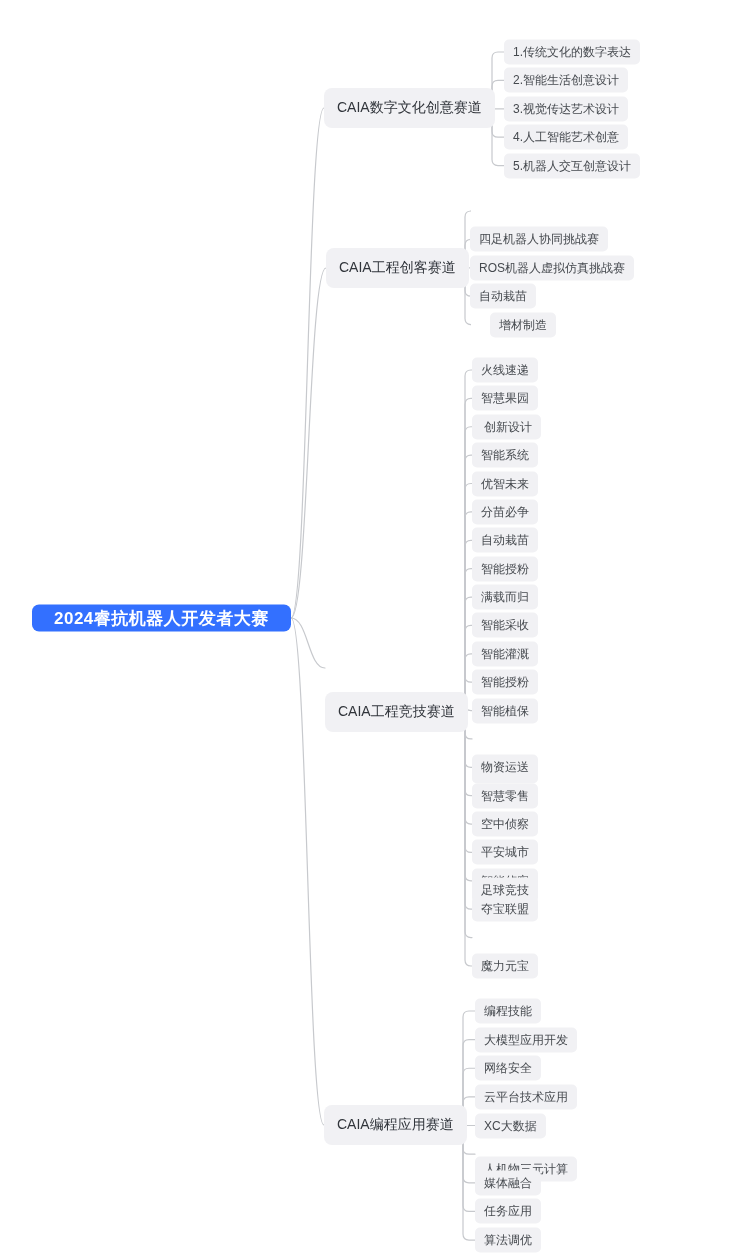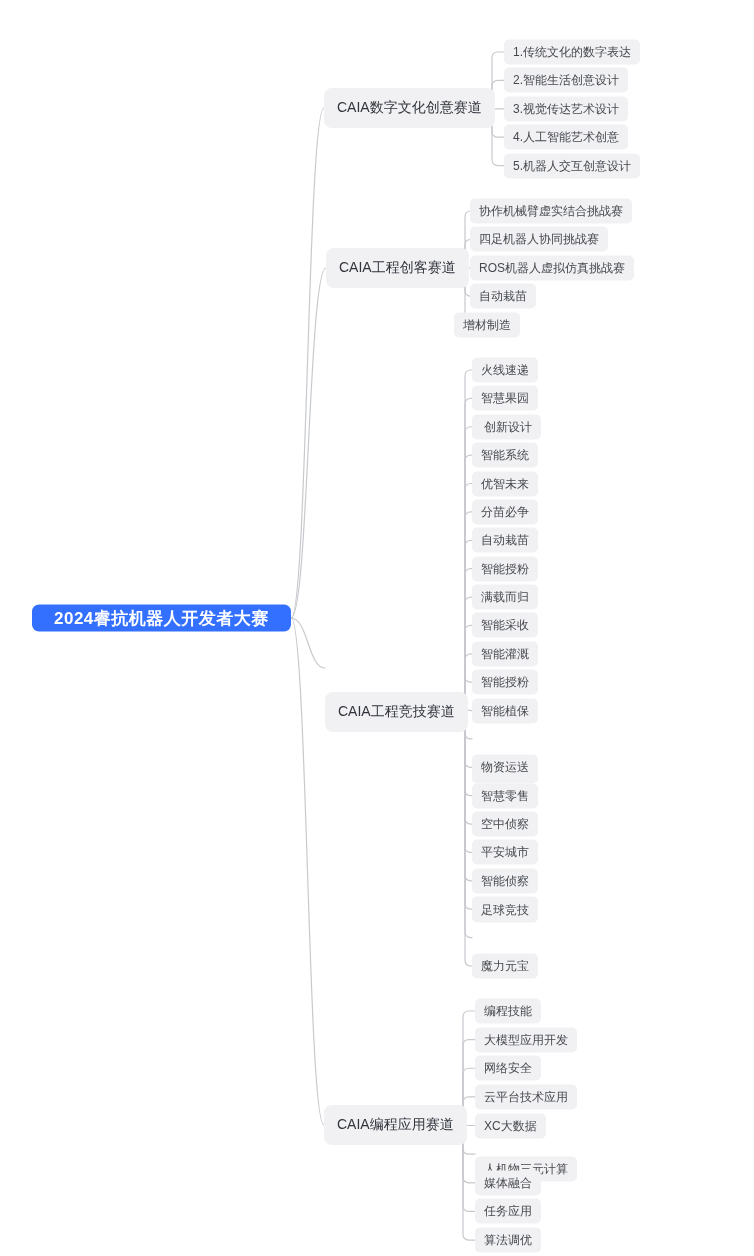--- a/index.html
+++ b/index.html
@@ -111,25 +111,24 @@
       <path d="M 463 1125 V 1234.04 Q 463 1240.04 469 1240.04 H 475" fill="none" stroke="#c7c9cd" stroke-width="1.2" stroke-linecap="round"></path>
     </svg>
   <div class="node root" id="root-node">2024睿抗机器人开发者大赛</div>
 <div class="node branch" style="left: 324px; top: 108px;">CAIA数字文化创意赛道</div>
     <div class="node leaf" style="left: 504px; top: 52px;">1.传统文化的数字表达</div>
     <div class="node leaf" style="left: 504px; top: 80.4px;">2.智能生活创意设计</div>
     <div class="node leaf" style="left: 504px; top: 108.8px;">3.视觉传达艺术设计</div>
     <div class="node leaf" style="left: 504px; top: 137.2px;">4.人工智能艺术创意</div>
     <div class="node leaf" style="left: 504px; top: 165.6px;">5.机器人交互创意设计</div>
     <div class="node branch" style="left: 326px; top: 268px;">CAIA工程创客赛道</div>
-    <div class="node leaf" style="left: 470px; top: 211px;">协作机械臂虚实结合挑战赛</div>
     <div class="node leaf" style="left: 470px; top: 239.4px;">四足机器人协同挑战赛</div>
     <div class="node leaf" style="left: 470px; top: 267.8px;">ROS机器人虚拟仿真挑战赛</div>
     <div class="node leaf" style="left: 470px; top: 296.2px;">自动栽苗</div>
-    <div class="node leaf" style="left: 454px; top: 324.6px;">增材制造</div>
+    <div class="node leaf" style="left: 490px; top: 324.6px;">增材制造</div>
     <div class="node branch" style="left: 325px; top: 668px; margin-top: 44px;">CAIA工程竞技赛道</div>
     <div class="node leaf" style="left: 472px; top: 370px;">火线速递</div>
     <div class="node leaf" style="left: 472px; top: 398.38px;">智慧果园</div>
     <div class="node leaf" style="left: 472px; top: 426.76px; padding-left: 12px;">创新设计</div>
     <div class="node leaf" style="left: 472px; top: 455.14px;">智能系统</div>
     <div class="node leaf" style="left: 472px; top: 483.52px;">优智未来</div>
     <div class="node leaf" style="left: 472px; top: 511.9px;">分苗必争</div>
     <div class="node leaf" style="left: 472px; top: 540.28px;">自动栽苗</div>
     <div class="node leaf" style="left: 472px; top: 568.66px;">智能授粉</div>
     <div class="node leaf" style="left: 472px; top: 597.04px;">满载而归</div>
@@ -137,21 +136,21 @@
     <div class="node leaf" style="left: 472px; top: 653.8px;">智能灌溉</div>
     <div class="node leaf" style="left: 472px; top: 682.18px;">智能授粉</div>
     <div class="node leaf" style="left: 472px; top: 710.56px; font-family: Liberation Serif, serif;">智能植保</div>
     <div class="node leaf" style="left: 472px; top: 771px;">智慧救援</div>
     <div class="node leaf" style="left: 472px; top: 767.32px;">物资运送</div>
     <div class="node leaf" style="left: 472px; top: 795.7px;">智慧零售</div>
     <div class="node leaf" style="left: 472px; top: 824.08px;">空中侦察</div>
     <div class="node leaf" style="left: 472px; top: 852.46px;">平安城市</div>
     <div class="node leaf" style="left: 472px; top: 880.84px;">智能侦察</div>
     <div class="node leaf" style="left: 472px; top: 909.22px;">夺宝联盟</div>
-    <div class="node leaf" style="left: 472px; top: 910px;">足球竞技</div>
+    <div class="node leaf" style="left: 472px; top: 890px;">足球竞技</div>
     <div class="node leaf" style="left: 472px; top: 965.98px;">魔力元宝</div>
     <div class="node branch" style="left: 324px; top: 1125px;">CAIA编程应用赛道</div>
     <div class="node leaf" style="left: 475px; top: 1011px;">编程技能</div>
     <div class="node leaf" style="left: 475px; top: 1039.63px;">大模型应用开发</div>
     <div class="node leaf" style="left: 475px; top: 1068.26px;">网络安全</div>
     <div class="node leaf" style="left: 475px; top: 1096.89px;">云平台技术应用</div>
     <div class="node leaf" style="left: 475px; top: 1125.52px;">XC大数据</div>
     <div class="node leaf" style="left: 475px; top: 1154.15px; margin-top: 15px;">人机物三元计算</div>
     <div class="node leaf" style="left: 475px; top: 1182.78px;">媒体融合</div>
     <div class="node leaf" style="left: 475px; top: 1211.41px;">任务应用</div>

